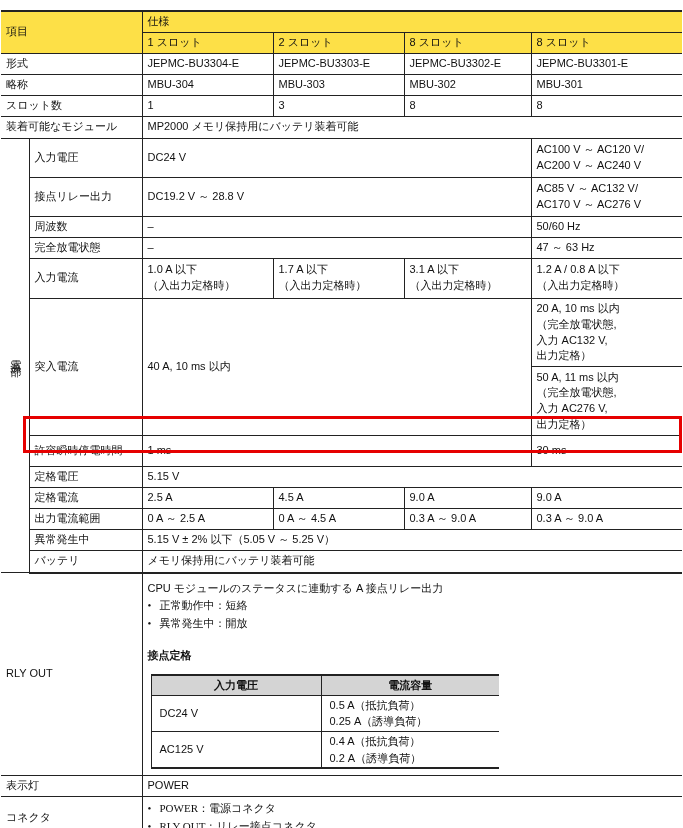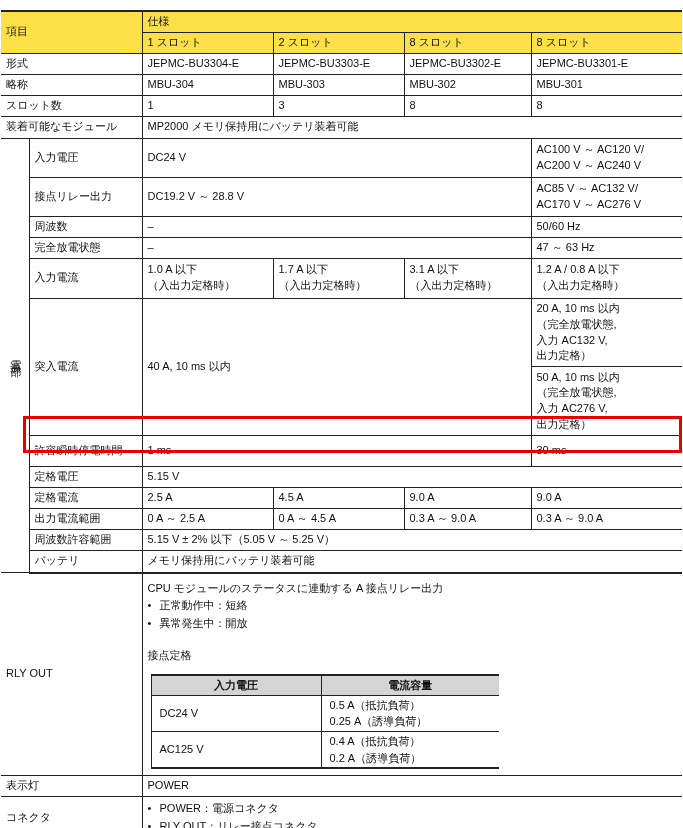--- a/index.html
+++ b/index.html
@@ -32,23 +32,23 @@
   .rh-h1{height:18px}.rh-h2{height:17px}
   .rh-20{height:20px}.rh-21{height:21px}.rh-22{height:22px}
   .rh-39{height:39px}.rh-40{height:40px}
   .rh-64{height:64px}.rh-69{height:69px}
   .rh-31{height:31px}.rh-19{height:19px}
   .rh-203{height:203px}
   .rh-conn{height:40px}
 
   .rly-content { padding:4px 6px; }
   .rly-line { margin:1px 0 2px 0; }
-  .bullet-line { margin:2px 0; }
+  .bullet-line { margin:2px 0;font-family:Liberation Serif, serif; }
   .bullet-glyph { display:inline-block; width:12px; }
-  .contact-title { margin-top:16px; }
+  .contact-title { margin-top:16px;font-weight:bold; }
 
   table.contact {
     border-collapse:collapse; table-layout:fixed;
     width:348px; margin-top:10px; margin-left:3px;
     font-size:11px; line-height:1.5;
   }
   .contact td, .contact th {
     border:1px solid #222; padding:1px 8px; text-align:left; font-weight:normal;
   }
   .contact th { background:#d4d4d4; font-weight:bold; text-align:center; height:20px; }
@@ -161,21 +161,21 @@
 
     <tr class="rh-64">
       <td rowspan="2">突入電流</td>
       <td colspan="3" rowspan="2">40 A, 10 ms 以内</td>
       <td class="no-r ml vtop">20 A, 10 ms 以内
 （完全放電状態,
 入力 AC132 V,
 出力定格）</td>
     </tr>
     <tr class="rh-69">
-      <td class="no-r ml vtop">50 A, 10 ms 以内
+      <td class="no-r ml vtop">50 A, 11 ms 以内
 （完全放電状態,
 入力 AC276 V,
 出力定格）</td>
     </tr>
 
     <tr class="rh-31">
       <td>許容瞬時停電時間</td>
       <td colspan="3">1 ms</td>
       <td class="no-r">30 ms</td>
     </tr>
@@ -195,21 +195,21 @@
 
     <tr class="rh-20">
       <td>出力電流範囲</td>
       <td>0 A ～ 2.5 A</td>
       <td>0 A ～ 4.5 A</td>
       <td>0.3 A ～ 9.0 A</td>
       <td class="no-r">0.3 A ～ 9.0 A</td>
     </tr>
 
     <tr class="rh-20">
-      <td>周波数許容範囲</td>
+      <td>異常発生中</td>
       <td colspan="4" class="no-r">5.15 V ± 2% 以下（5.05 V ～ 5.25 V）</td>
     </tr>
 
     <tr class="rh-22">
       <td class="bb2">バッテリ</td>
       <td colspan="4" class="no-r bb2">メモリ保持用にバッテリ装着可能</td>
     </tr>
 
     <tr class="rh-203">
       <td colspan="2" class="no-l rly-label">RLY OUT</td>

